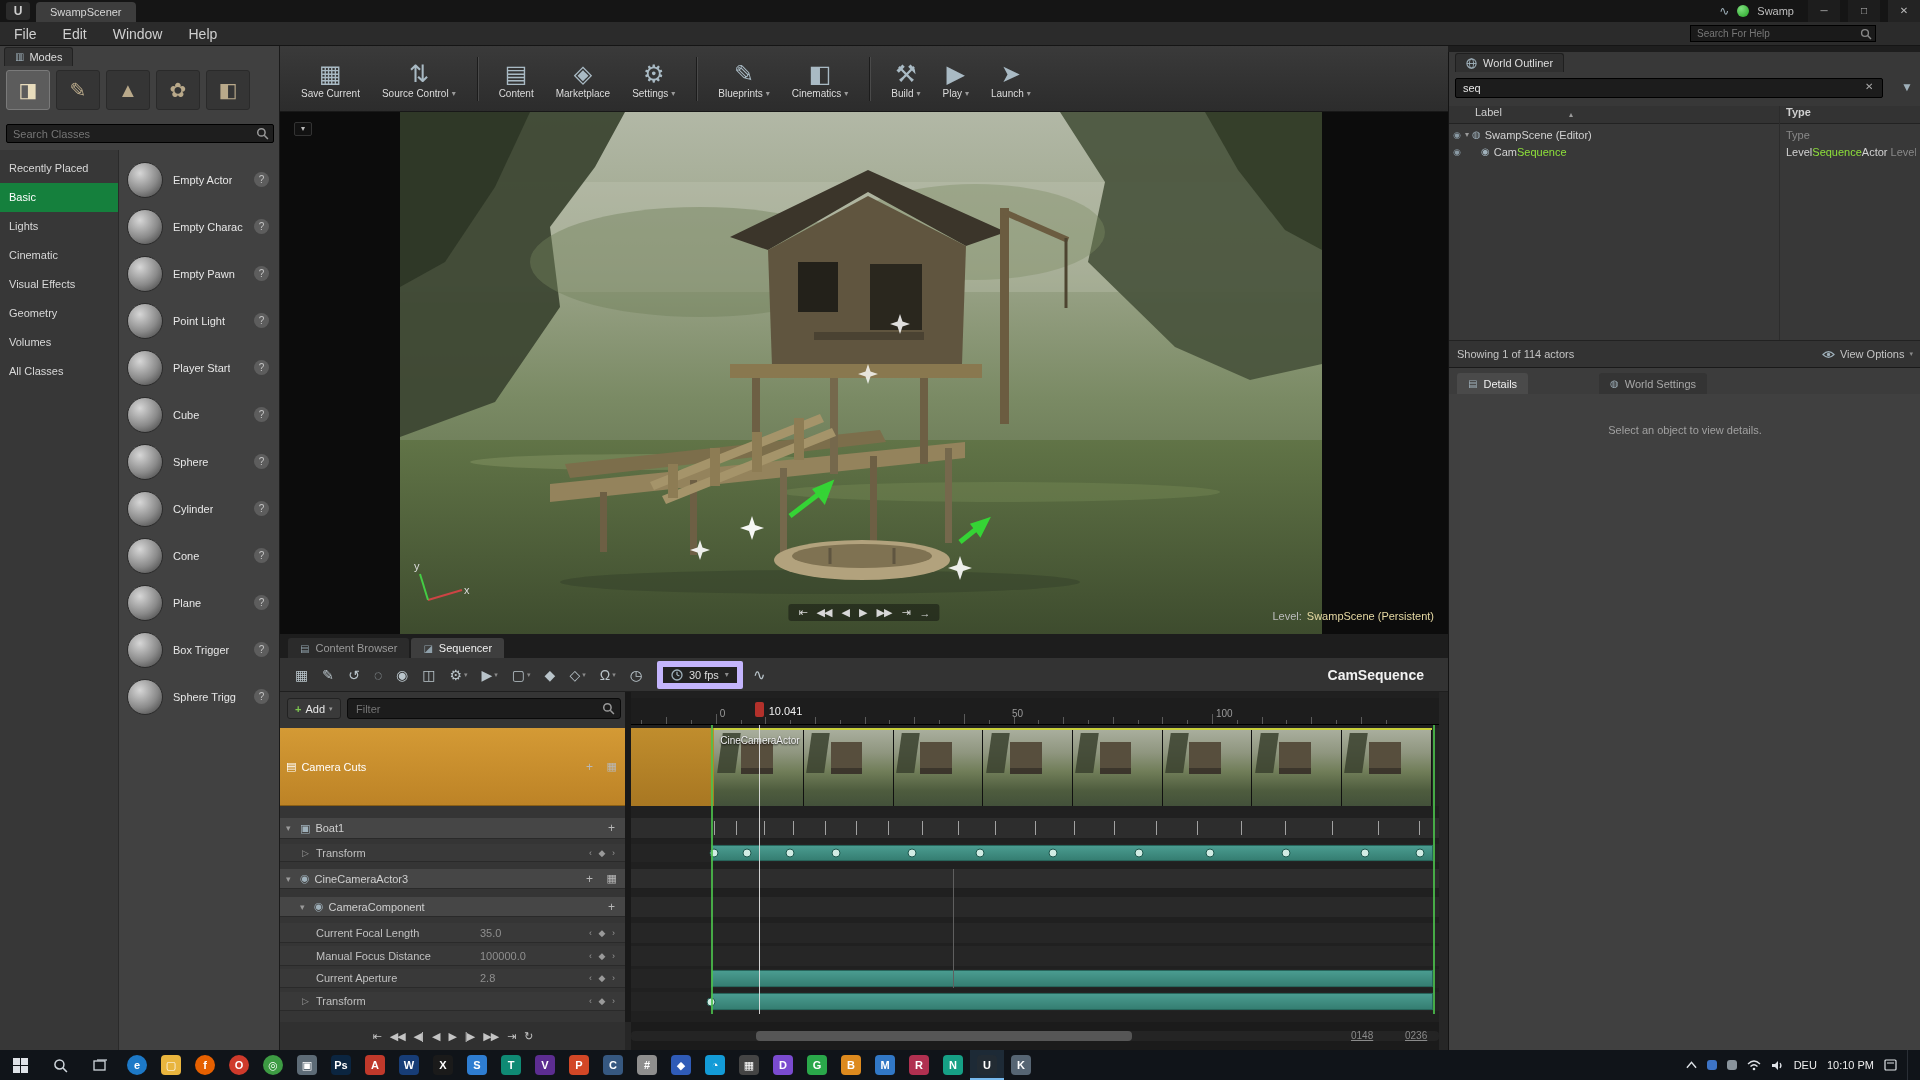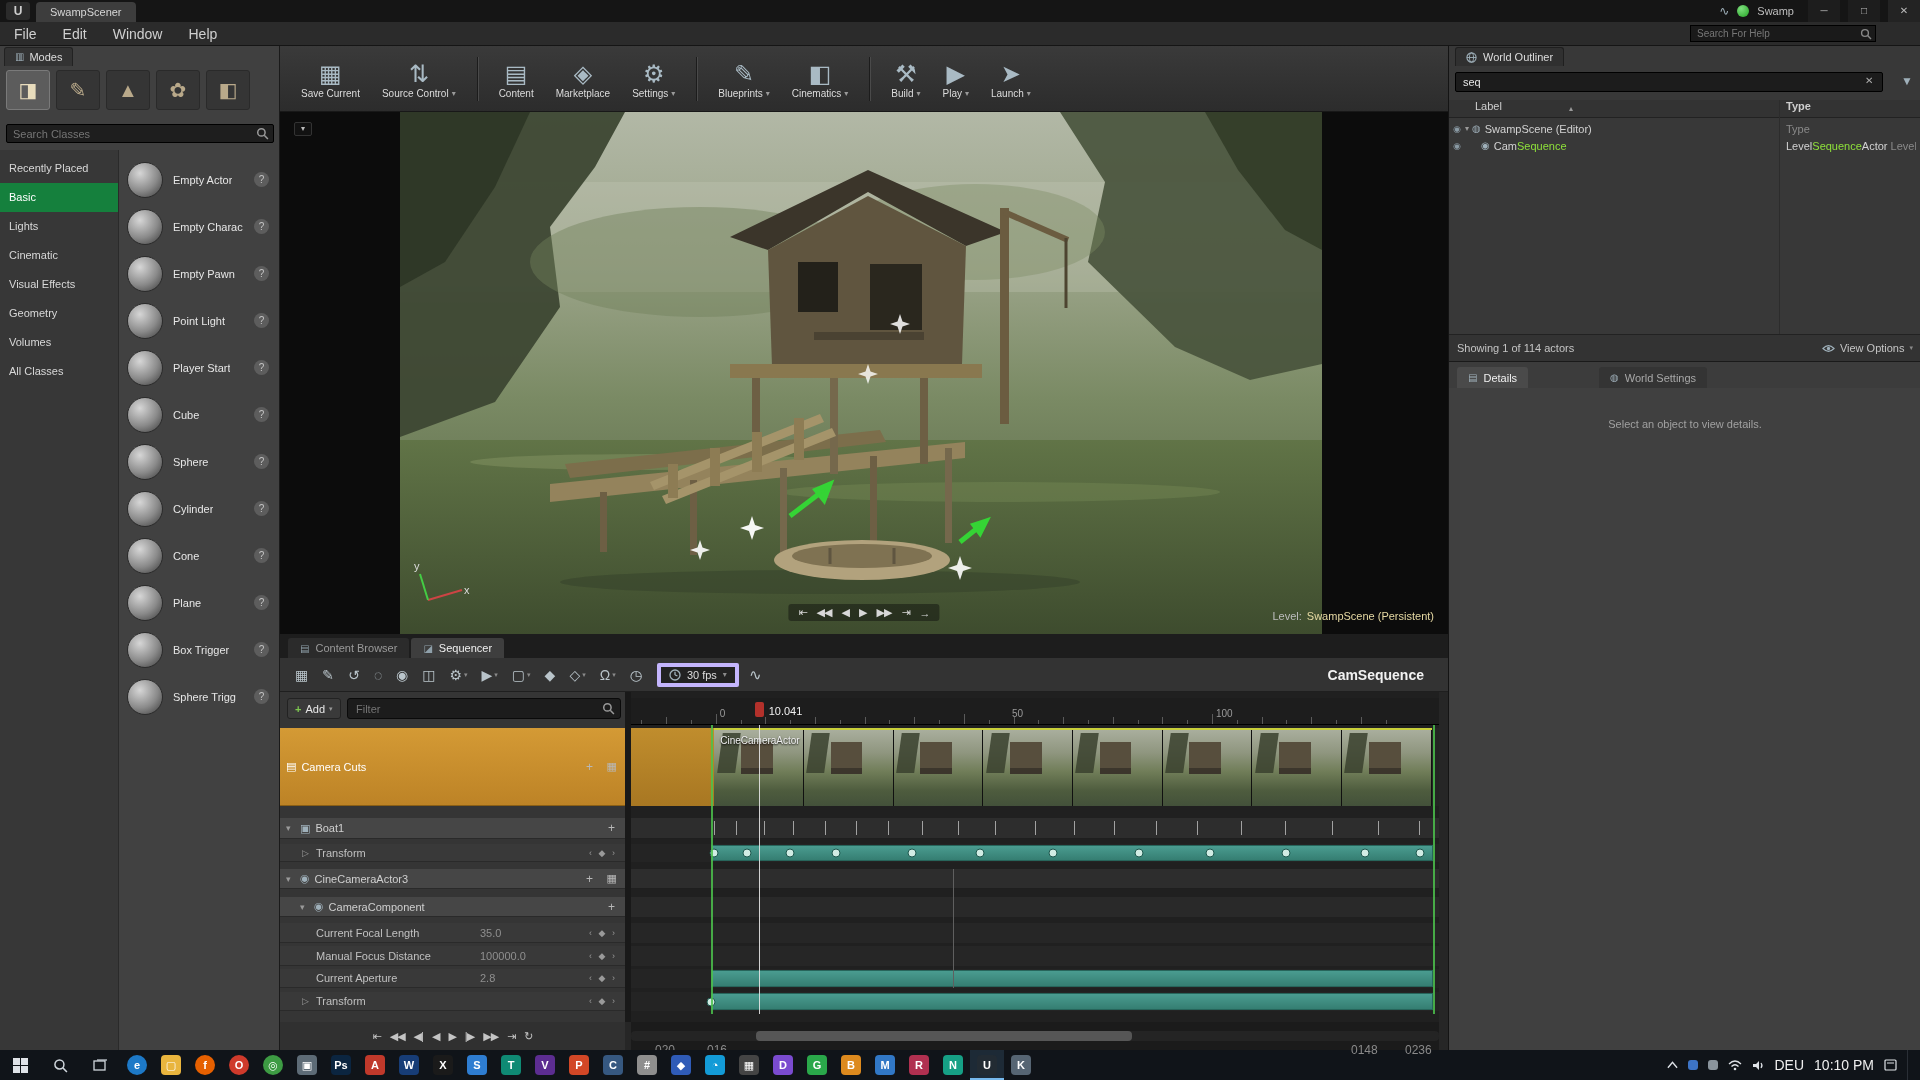--- a/index.html
+++ b/index.html
@@ -68,21 +68,21 @@
   #sequencer{position:absolute;left:0;top:588px;width:1168px;height:416px;background:#262626;}
   #seq-tabs{position:absolute;left:0;top:0;width:1168px;height:24px;background:#1d1d1d;display:flex;align-items:flex-end;padding-left:8px;gap:2px;}
   .seq-tab{height:20px;display:flex;align-items:center;gap:6px;padding:0 12px;background:#2b2b2b;color:#9a9a9a;border-radius:3px 3px 0 0;font-size:11px;}
   .seq-tab.active{background:#3e3e3e;color:#f0f0f0;}
   .seq-tab .g{font-size:10px;color:#8fa0aa;}
   #seq-toolbar{position:absolute;left:0;top:24px;width:1168px;height:34px;background:#333;border-bottom:1px solid #1f1f1f;display:flex;align-items:center;padding:0 10px;gap:4px;}
   #seq-tools{display:flex;align-items:center;gap:4px;}
   .sq-tool{display:flex;align-items:center;gap:2px;padding:2px 5px;border-radius:2px;color:#b9c4ca;}
   .sq-g{font-size:14px;}
   .sq-arr{font-size:7px;color:#8a8a8a;}
-  #fps-box{display:flex;align-items:center;gap:6px;background:#222;border:4px solid #c4b5fd;border-radius:2px;padding:2px 8px;color:#ddd;margin-left:6px;}
+  #fps-box{display:flex;align-items:center;gap:6px;background:#222;border:6px solid #c4b5fd;border-radius:2px;padding:2px 8px;color:#ddd;margin-left:6px;}
   #fps-box .sq-arr{font-size:8px;}
   #curves-tool{font-size:15px;color:#b9c4ca;padding:0 6px;}
   #seq-title{margin-left:auto;color:#f2f2f2;font-size:14px;font-weight:bold;padding-right:14px;}
 
   
   .trow{position:absolute;left:0;width:345px;display:flex;align-items:center;gap:5px;color:#cfcfcf;font-size:11px;background:#3d3d3d;border-bottom:1px solid #2a2a2a;padding:0 6px;}
   .trow.hdr{background:#464646;}
   .trow.prop{background:#393939;color:#c0c0c0;}
   .texp{color:#9a9a9a;font-size:9px;width:9px;}
   .tic{color:#9fb0ba;font-size:11px;}
@@ -133,26 +133,26 @@
   .teal{position:absolute;top:1px;bottom:1px;background:linear-gradient(180deg,#4a9c90,#357e72);border:1px solid #27655b;}
   .kf{position:absolute;top:50%;transform:translate(-50%,-50%);width:9px;height:9px;border-radius:50%;background:#d2ece4;border:1px solid #1d584e;z-index:2;}
   #range-start,#range-end{position:absolute;top:91px;height:289px;width:2px;background:#4cc24c;opacity:.85;z-index:3;}
   #playhead{position:absolute;top:91px;height:289px;width:1px;background:#e4e4e4;opacity:.9;z-index:4;}
   #section-line{position:absolute;top:235px;height:119px;width:1px;background:#5f5f5f;z-index:2;}
 
   
   #seq-bottom-left{position:absolute;left:0;top:388px;width:345px;height:28px;background:#303030;display:flex;align-items:center;justify-content:center;gap:9px;}
   .tp-btn{color:#c4c4c4;font-size:11px;letter-spacing:-1px;}
   #seq-bottom-right{position:absolute;left:351px;top:388px;width:808px;height:28px;background:#1b1b1b;}
-  .rngl{position:absolute;top:21px;font-size:12px;color:#8a8a8a;}
+  .rngl{position:absolute;top:8px;font-size:10px;color:#8a8a8a;text-decoration:underline;}
   #sb-track{position:absolute;left:0;right:0;top:9px;height:10px;background:#242424;border-radius:4px;}
   #sb-thumb{position:absolute;left:125px;width:376px;top:9px;height:10px;background:#565656;border-radius:4px;}
 
   
-  #right-panel{position:absolute;left:1448px;top:46px;width:472px;height:1004px;background:#383838;border-left:1px solid #141414;}
+  #right-panel{position:absolute;left:1448px;top:52px;width:472px;height:1004px;background:#383838;border-left:1px solid #141414;}
   #outliner{position:absolute;left:0;top:0;width:472px;height:315px;background:#383838;}
   #outliner-tab{position:absolute;left:6px;top:1px;height:19px;background:#303030;border:1px solid #1f1f1f;border-bottom:none;border-radius:3px 3px 0 0;padding:0 10px;display:flex;align-items:center;gap:6px;color:#ddd;}
   #ol-search{position:absolute;left:6px;top:26px;width:428px;height:20px;background:#1c1c1c;border:1px solid #000;border-radius:2px;color:#e6e6e6;font-size:11px;padding:0 20px 0 7px;}
   #ol-search-clear{position:absolute;left:416px;top:29px;color:#aaa;font-size:10px;}
   #ol-filter-btn{position:absolute;right:8px;top:28px;color:#9fb0ba;font-size:12px;}
   #ol-header{position:absolute;left:0;top:54px;width:472px;height:18px;background:#333;border-bottom:1px solid #222;}
   #ol-header .h1{position:absolute;left:26px;color:#cfcfcf;}
   #ol-header .sort{position:absolute;left:120px;color:#9a9a9a;font-size:8px;top:4px;}
   #ol-header .h2{position:absolute;left:337px;color:#cfcfcf;font-weight:bold;}
   #ol-coldiv{position:absolute;left:330px;top:54px;height:234px;width:1px;background:#2c2c2c;}
@@ -179,21 +179,21 @@
 
   
   #taskbar{position:absolute;left:0;top:1050px;width:1920px;height:30px;background:#101419;display:flex;align-items:center;}
   .tbicon{width:40px;height:30px;display:flex;align-items:center;justify-content:center;}
   #tb-apps{display:flex;align-items:center;}
   .app{width:34px;height:30px;display:flex;align-items:center;justify-content:center;}
   .app.active{background:#1d2a36;box-shadow:inset 0 -2px 0 #76b9ed;}
   .app-g{width:20px;height:20px;border-radius:4px;display:flex;align-items:center;justify-content:center;color:#fff;font-size:11px;font-weight:bold;}
   .app-g.round{border-radius:50%;}
   #tray{margin-left:auto;display:flex;align-items:center;gap:10px;padding-right:8px;color:#e8e8e8;}
-  #tray .tr-txt{font-size:14px;color:#eee;}
+  #tray .tr-txt{font-size:11px;color:#eee;}
   #show-desktop{width:5px;height:30px;border-left:1px solid #2a2f36;}
 </style>
 </head>
 <body>
 
 <div id="screen">
 
   <div id="titlebar">
     <div id="ue-logo">U</div>
     <div id="win-tab">SwampScener</div>

